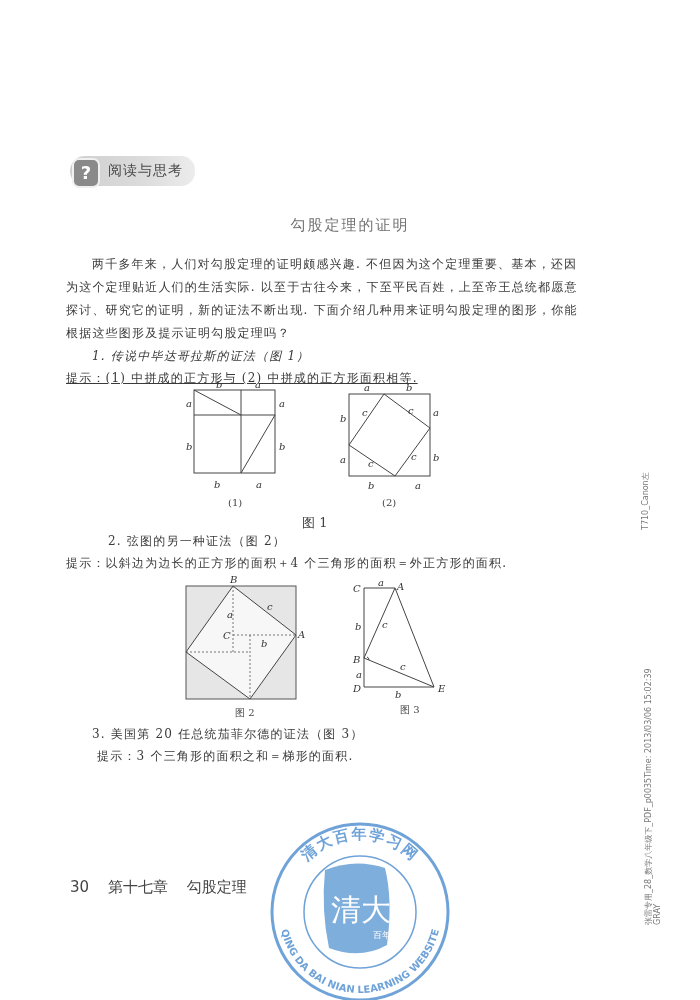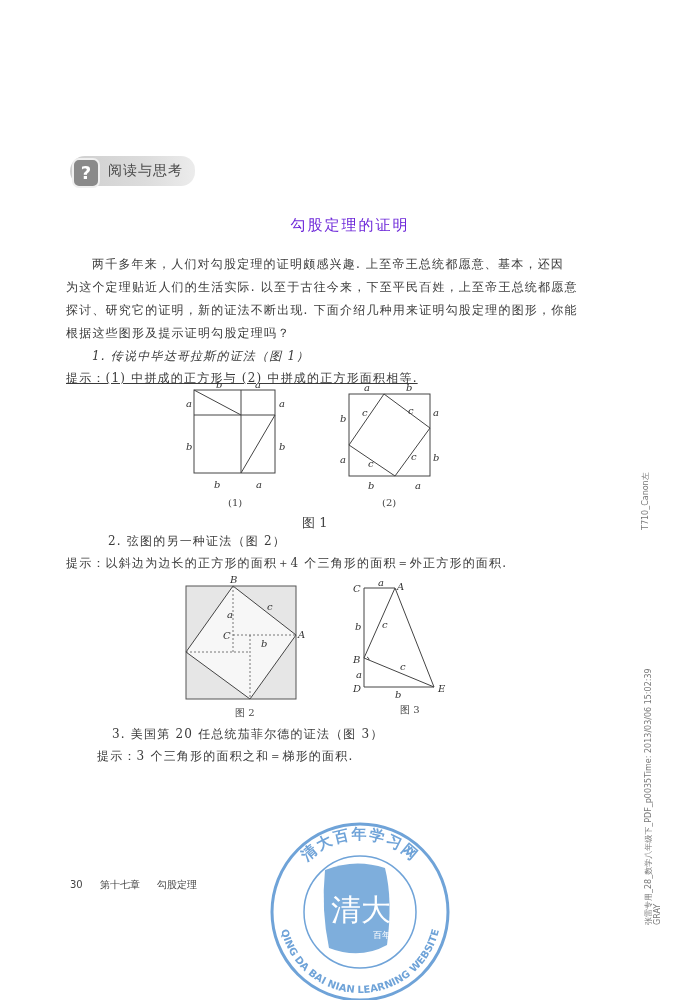--- a/index.html
+++ b/index.html
@@ -17,44 +17,44 @@
       position: absolute; left: 2px; top: 2px; width: 24px; height: 26px;
       background: #8a8a8a; border-radius: 7px; border: 2px solid #f0f0f0;
       color: #fff; font-family: "DejaVu Sans", sans-serif; font-weight: bold; font-size: 18px;
       text-align: center; line-height: 26px;
     }
     .section-tag .label {
       position: absolute; left: 38px; top: 6px; font-family: Liberation Sans, sans-serif;
       font-size: 14px; color: #4a4a4a; letter-spacing: 1px;
     }
     .title {
-      left: 0; width: 700px; top: 216px; text-align: center; font-size: 15px; letter-spacing: 2px; color: #6d28d9;
+      left: 0; width: 700px; top: 216px; text-align: center; font-size: 15px; letter-spacing: 2px; color: #737373;
     }
     .line { position: absolute; font-size: 12px; color: #3a3a3a; letter-spacing: 1.2px; white-space: nowrap; }
     .caption { position: absolute; font-size: 13px; color: #444; }
     .fig-label { font-family: "DejaVu Serif", serif; font-style: italic; font-size: 10px; fill: #333; }
     .fig-cap { font-size: 10px; fill: #444; }
-    .footer { left: 70px; top: 878px; font-family: "DejaVu Sans", sans-serif; font-size: 10px; color: #444; }
+    .footer { left: 70px; top: 878px; font-family: "DejaVu Sans", sans-serif; font-size: 15px; color: #444; }
     .footer span { margin-right: 14px; }
     .vtext {
       position: absolute; font-family: "DejaVu Sans", sans-serif; font-size: 8px; color: #777;
       transform: rotate(-90deg); transform-origin: left top; white-space: nowrap;
     }
   </style>
 </head>
 <body>
 
 <div class="abs section-tag">
   <div class="qicon">?</div>
   <div class="label">阅读与思考</div>
 </div>
 
 <div class="abs title">勾股定理的证明</div>
 
-<div class="line" style="left:92px; top:256px;">两千多年来，人们对勾股定理的证明颇感兴趣. 上至帝王总统都愿意、基本，还因</div>
+<div class="line" style="left:92px; top:256px;">两千多年来，人们对勾股定理的证明颇感兴趣. 不但因为这个定理重要、基本，还因</div>
 <div class="line" style="left:66px; top:279px;">为这个定理贴近人们的生活实际. 以至于古往今来，下至平民百姓，上至帝王总统都愿意</div>
 <div class="line" style="left:66px; top:302px;">探讨、研究它的证明，新的证法不断出现. 下面介绍几种用来证明勾股定理的图形，你能</div>
 <div class="line" style="left:66px; top:325px;">根据这些图形及提示证明勾股定理吗？</div>
 
 <div class="line" style="left:92px; top:348px;font-style:italic;">1. 传说中毕达哥拉斯的证法（图 1）</div>
 <div class="line" style="left:66px; top:370px;text-decoration:underline;">提示：(1) 中拼成的正方形与 (2) 中拼成的正方形面积相等.</div>
 
 <svg class="abs" style="left:180px; top:378px;" width="135" height="135">
   <g stroke="#444" stroke-width="1" fill="none">
     <rect x="14" y="12" width="81" height="83"></rect>
@@ -132,21 +132,21 @@
   <text class="fig-label" x="98" y="120">E</text>
   <text class="fig-label" x="38" y="14">a</text>
   <text class="fig-label" x="15" y="58">b</text>
   <text class="fig-label" x="42" y="56">c</text>
   <text class="fig-label" x="60" y="98">c</text>
   <text class="fig-label" x="16" y="106">a</text>
   <text class="fig-label" x="55" y="126">b</text>
   <text class="fig-cap" x="60" y="141">图 3</text>
 </svg>
 
-<div class="line" style="left:92px; top:726px;margin-left:20px;">3. 美国第 20 任总统茄菲尔德的证法（图 3）</div>
+<div class="line" style="left:92px; top:726px;">3. 美国第 20 任总统茄菲尔德的证法（图 3）</div>
 <div class="line" style="left:76px; top:748px;margin-left:21px;">提示：3 个三角形的面积之和＝梯形的面积.</div>
 
 <div class="abs footer">
   <span>30</span>
   <span>第十七章</span>
   <span>勾股定理</span>
 </div>
 
 <svg class="abs" style="left:265px; top:820px;" width="190" height="180">
   <defs>

